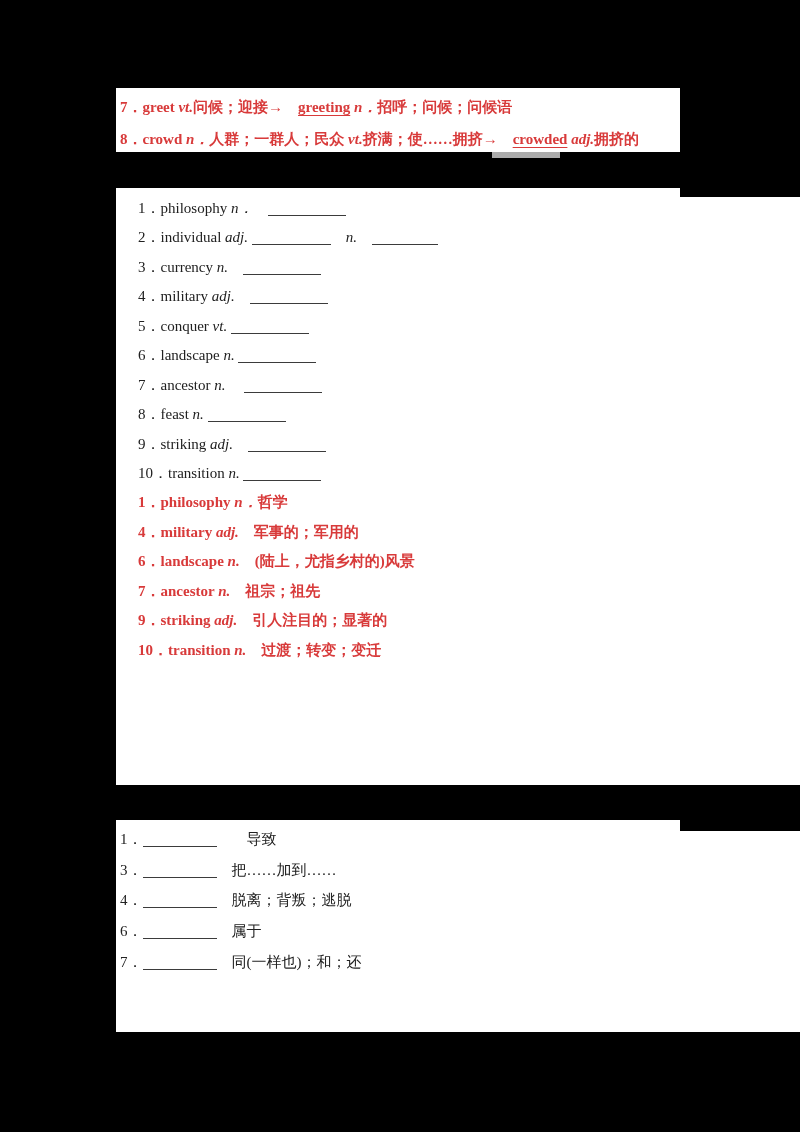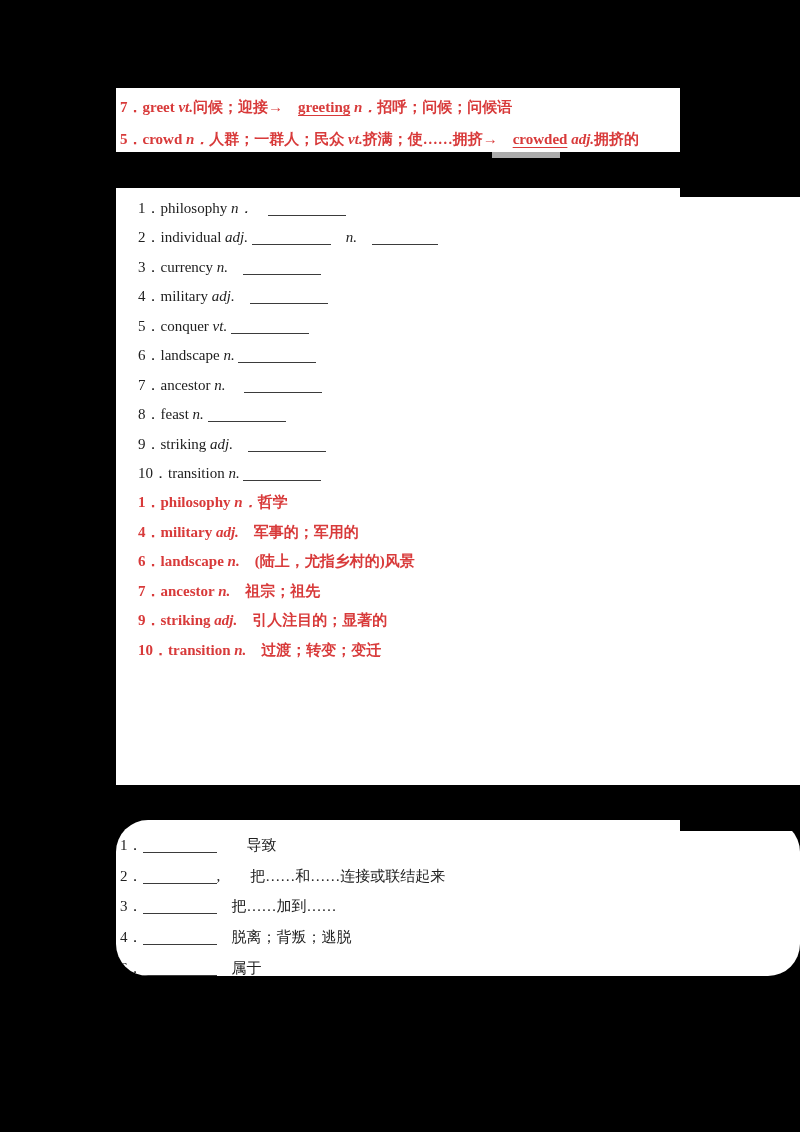--- a/index.html
+++ b/index.html
@@ -10,21 +10,21 @@
     font-family: "Liberation Serif", "DejaVu Serif", serif;
     font-size: 15px;
   }
   .paper {
     position: absolute;
     background: var(--paper, #fff);
     box-sizing: border-box;
   }
   #block1 { left: 116px; top: 88px;  width: 564px; height: 64px;  padding: 3px 1px 0 4px; }
   #block2 { left: 116px; top: 188px; width: 684px; height: 597px; padding: 6px 0 0 22px; overflow: hidden; }
-  #block3 { left: 116px; top: 820px; width: 684px; height: 156px; padding: 10px 0 0 4px; overflow: hidden; border-radius: 32px; }
+  #block3 { left: 116px; top: 820px; width: 684px; height: 212px; padding: 4px 0 0 4px; overflow: hidden; }
   .notch { position: absolute; background: #000; }
   #notch2 { left: 680px; top: 188px; width: 120px; height: 9px; }
   #notch3 { left: 680px; top: 820px; width: 120px; height: 11px; }
   #artifact { position: absolute; left: 492px; top: 152px; width: 68px; height: 6px; background: var(--artifact, #acacac); }
 
   .row { white-space: pre; }
   #block1 .row { height: 32px;    line-height: 32px; }
   #block2 .row { height: 29.45px; line-height: 29.45px; }
   #block3 .row { height: 30.7px;  line-height: 30.7px; }
 
@@ -40,21 +40,21 @@
     border-bottom: 1.35px solid var(--blank, #3b3b3b);
     position: relative; top: 3px;
   }
 </style>
 </head>
 <body>
 
 <div class="paper" id="block1">
   <div class="red-rows">
       <div class="row"><span class="t">7．greet </span><span class="pos">vt.</span><span class="t">问候；迎接→　</span><span class="uword">greeting</span><span class="t"> </span><span class="pos">n．</span><span class="t">招呼；问候；问候语</span></div>
-      <div class="row"><span class="t">5．crowd </span><span class="pos">n．</span><span class="t">人群；一群人；民众 </span><span class="pos">vt.</span><span class="t">挤满；使……拥挤→　</span><span class="uword">crowded</span><span class="t"> </span><span class="pos">adj.</span><span class="t">拥挤的</span></div>
+      <div class="row"><span class="t">8．crowd </span><span class="pos">n．</span><span class="t">人群；一群人；民众 </span><span class="pos">vt.</span><span class="t">挤满；使……拥挤→　</span><span class="uword">crowded</span><span class="t"> </span><span class="pos">adj.</span><span class="t">拥挤的</span></div>
     </div>
 </div>
 
 <div class="paper" id="block2">
   <div class="ink-rows">
       <div class="row"><span class="t">1．philosophy </span><span class="pos">n．</span><span class="t">　</span><span class="blank" style="width: 78px;"></span></div>
       <div class="row"><span class="t">2．individual </span><span class="pos">adj.</span><span class="t"> </span><span class="blank" style="width: 79px;"></span><span class="t">　</span><span class="pos">n.</span><span class="t">　</span><span class="blank" style="width: 66px;"></span></div>
       <div class="row"><span class="t">3．currency </span><span class="pos">n.</span><span class="t">　</span><span class="blank" style="width: 78px;"></span></div>
       <div class="row"><span class="t">4．military </span><span class="pos">adj.</span><span class="t">　</span><span class="blank" style="width: 78px;"></span></div>
       <div class="row"><span class="t">5．conquer </span><span class="pos">vt.</span><span class="t"> </span><span class="blank" style="width: 78px;"></span></div>
@@ -70,21 +70,20 @@
       <div class="row"><span class="t">6．landscape </span><span class="pos">n.</span><span class="t">　(陆上，尤指乡村的)风景</span></div>
       <div class="row"><span class="t">7．ancestor </span><span class="pos">n.</span><span class="t">　祖宗；祖先</span></div>
       <div class="row"><span class="t">9．striking </span><span class="pos">adj.</span><span class="t">　引人注目的；显著的</span></div>
       <div class="row"><span class="t">10．transition </span><span class="pos">n.</span><span class="t">　过渡；转变；变迁</span></div>
     </div>
 </div>
 
 <div class="paper" id="block3">
   <div class="ink-rows">
       <div class="row"><span class="t">1．</span><span class="blank" style="width: 74px;"></span><span class="t">　　导致</span></div>
-      <div class="row"><span class="t">2．</span><span class="blank" style="width: 74px;"></span><span class="t">,</span><span class="t">　　把……和……连接或联结起来</span></div>
       <div class="row"><span class="t">3．</span><span class="blank" style="width: 74px;"></span><span class="t">　把……加到……</span></div>
       <div class="row"><span class="t">4．</span><span class="blank" style="width: 74px;"></span><span class="t">　脱离；背叛；逃脱</span></div>
       <div class="row"><span class="t">6．</span><span class="blank" style="width: 74px;"></span><span class="t">　属于</span></div>
       <div class="row"><span class="t">7．</span><span class="blank" style="width: 74px;"></span><span class="t">　同(一样也)；和；还</span></div>
     </div>
 </div>
 
 <div class="notch" id="notch2"></div>
 <div class="notch" id="notch3"></div>
 <div id="artifact"></div>

